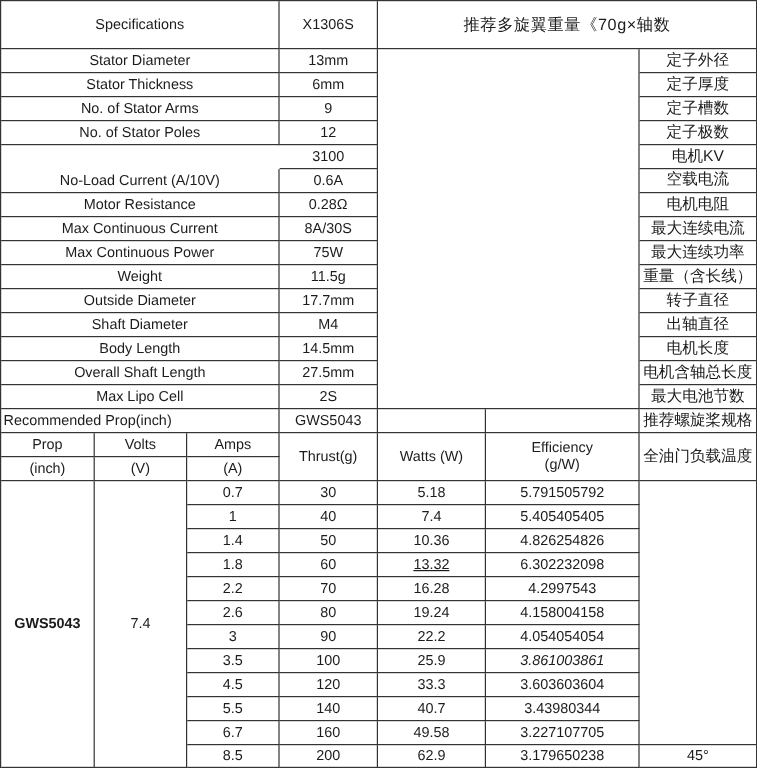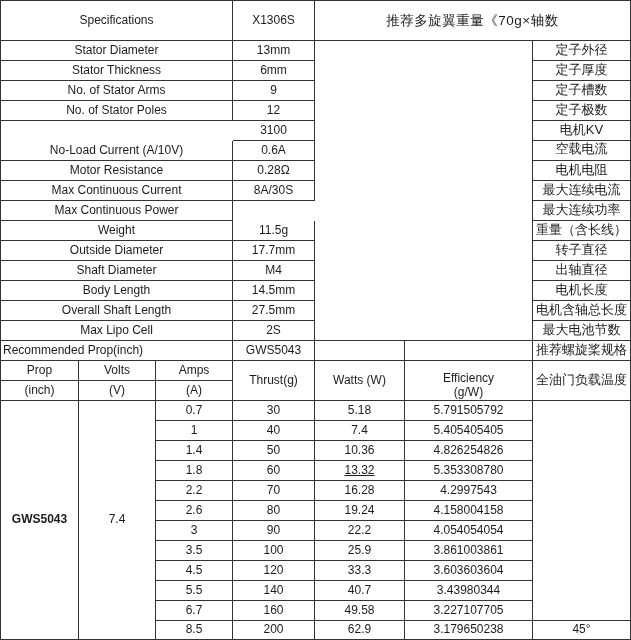--- a/index.html
+++ b/index.html
@@ -48,20 +48,21 @@
     <div class="c" style="grid-area: 7 / 1 / span 1 / span 3;">No-Load Current (A/10V)</div>
     <div class="c" style="grid-area: 7 / 4 / span 1 / span 1;">0.6A</div>
     <div class="c cn" style="grid-area: 7 / 7 / span 1 / span 1; font-family: Liberation Mono, monospace;">空载电流</div>
     <div class="c" style="grid-area: 8 / 1 / span 1 / span 3;">Motor Resistance</div>
     <div class="c" style="grid-area: 8 / 4 / span 1 / span 1;">0.28Ω</div>
     <div class="c cn" style="grid-area: 8 / 7 / span 1 / span 1;">电机电阻</div>
     <div class="c" style="grid-area: 9 / 1 / span 1 / span 3;">Max Continuous Current</div>
     <div class="c" style="grid-area: 9 / 4 / span 1 / span 1;">8A/30S</div>
     <div class="c" style="grid-area: 10 / 1 / span 1 / span 3;">Max Continuous Power</div>
     <div class="c cn" style="grid-area: 9 / 7 / span 1 / span 1;">最大连续电流</div>
+    <div class="c" style="grid-area: 10 / 4 / span 1 / span 1;">75W</div>
     <div class="c cn" style="grid-area: 10 / 7 / span 1 / span 1;">最大连续功率</div>
     <div class="c" style="grid-area: 11 / 1 / span 1 / span 3;">Weight</div>
     <div class="c" style="grid-area: 11 / 4 / span 1 / span 1;">11.5g</div>
     <div class="c cn" style="grid-area: 11 / 7 / span 1 / span 1;">重量（含长线）</div>
     <div class="c" style="grid-area: 12 / 1 / span 1 / span 3;">Outside Diameter</div>
     <div class="c" style="grid-area: 12 / 4 / span 1 / span 1;">17.7mm</div>
     <div class="c cn" style="grid-area: 12 / 7 / span 1 / span 1;">转子直径</div>
     <div class="c" style="grid-area: 13 / 1 / span 1 / span 3;">Shaft Diameter</div>
     <div class="c" style="grid-area: 13 / 4 / span 1 / span 1;">M4</div>
     <div class="c cn" style="grid-area: 13 / 7 / span 1 / span 1;">出轴直径</div>
@@ -81,21 +82,21 @@
     <div class="c" style="grid-area: 17 / 6 / span 1 / span 1;"></div>
     <div class="c cn" style="grid-area: 17 / 7 / span 1 / span 1;">推荐螺旋桨规格</div>
     <div class="c" style="grid-area: 18 / 1 / span 1 / span 1;">Prop</div>
     <div class="c" style="grid-area: 19 / 1 / span 1 / span 1;">(inch)</div>
     <div class="c" style="grid-area: 18 / 2 / span 1 / span 1;">Volts</div>
     <div class="c" style="grid-area: 19 / 2 / span 1 / span 1;">(V)</div>
     <div class="c" style="grid-area: 18 / 3 / span 1 / span 1;">Amps</div>
     <div class="c" style="grid-area: 19 / 3 / span 1 / span 1;">(A)</div>
     <div class="c" style="grid-area: 18 / 4 / span 2 / span 1;">Thrust(g)</div>
     <div class="c" style="grid-area: 18 / 5 / span 2 / span 1;">Watts (W)</div>
-    <div class="c stack" style="grid-area: 18 / 6 / span 2 / span 1; justify-content: flex-end;">
+    <div class="c stack" style="grid-area: 18 / 6 / span 2 / span 1;">
       <span>Efficiency</span>
       <span>(g/W)</span>
     </div>
     <div class="c cn" style="grid-area: 18 / 7 / span 2 / span 1;">全油门负载温度</div>
     <div class="c bold" style="grid-area: 20 / 1 / span 12 / span 1;">GWS5043</div>
     <div class="c" style="grid-area: 20 / 2 / span 12 / span 1;">7.4</div>
     <div class="c" style="grid-area: 20 / 3 / span 1 / span 1;">0.7</div>
     <div class="c" style="grid-area: 20 / 4 / span 1 / span 1;">30</div>
     <div class="c" style="grid-area: 20 / 5 / span 1 / span 1;">5.18</div>
     <div class="c" style="grid-area: 20 / 6 / span 1 / span 1;">5.791505792</div>
@@ -103,37 +104,37 @@
     <div class="c" style="grid-area: 21 / 4 / span 1 / span 1;">40</div>
     <div class="c" style="grid-area: 21 / 5 / span 1 / span 1;">7.4</div>
     <div class="c" style="grid-area: 21 / 6 / span 1 / span 1;">5.405405405</div>
     <div class="c" style="grid-area: 22 / 3 / span 1 / span 1;">1.4</div>
     <div class="c" style="grid-area: 22 / 4 / span 1 / span 1;">50</div>
     <div class="c" style="grid-area: 22 / 5 / span 1 / span 1;">10.36</div>
     <div class="c" style="grid-area: 22 / 6 / span 1 / span 1;">4.826254826</div>
     <div class="c" style="grid-area: 23 / 3 / span 1 / span 1;">1.8</div>
     <div class="c" style="grid-area: 23 / 4 / span 1 / span 1;">60</div>
     <div class="c" style="grid-area: 23 / 5 / span 1 / span 1; text-decoration: underline;">13.32</div>
-    <div class="c" style="grid-area: 23 / 6 / span 1 / span 1;">5.353308780</div>
+    <div class="c" style="grid-area: 23 / 6 / span 1 / span 1;">6.302232098</div>
     <div class="c" style="grid-area: 24 / 3 / span 1 / span 1;">2.2</div>
     <div class="c" style="grid-area: 24 / 4 / span 1 / span 1;">70</div>
     <div class="c" style="grid-area: 24 / 5 / span 1 / span 1;">16.28</div>
     <div class="c" style="grid-area: 24 / 6 / span 1 / span 1; text-align: center;">4.2997543</div>
     <div class="c" style="grid-area: 25 / 3 / span 1 / span 1;">2.6</div>
     <div class="c" style="grid-area: 25 / 4 / span 1 / span 1;">80</div>
     <div class="c" style="grid-area: 25 / 5 / span 1 / span 1;">19.24</div>
     <div class="c" style="grid-area: 25 / 6 / span 1 / span 1;">4.158004158</div>
     <div class="c" style="grid-area: 26 / 3 / span 1 / span 1;">3</div>
     <div class="c" style="grid-area: 26 / 4 / span 1 / span 1;">90</div>
     <div class="c" style="grid-area: 26 / 5 / span 1 / span 1;">22.2</div>
     <div class="c" style="grid-area: 26 / 6 / span 1 / span 1;">4.054054054</div>
     <div class="c" style="grid-area: 27 / 3 / span 1 / span 1;">3.5</div>
     <div class="c" style="grid-area: 27 / 4 / span 1 / span 1;">100</div>
     <div class="c" style="grid-area: 27 / 5 / span 1 / span 1;">25.9</div>
-    <div class="c" style="grid-area: 27 / 6 / span 1 / span 1;">3.861003861</div>
+    <div class="c" style="grid-area: 27 / 6 / span 1 / span 1; font-style: italic;">3.861003861</div>
     <div class="c" style="grid-area: 28 / 3 / span 1 / span 1;">4.5</div>
     <div class="c" style="grid-area: 28 / 4 / span 1 / span 1;">120</div>
     <div class="c" style="grid-area: 28 / 5 / span 1 / span 1;">33.3</div>
     <div class="c" style="grid-area: 28 / 6 / span 1 / span 1;">3.603603604</div>
     <div class="c" style="grid-area: 29 / 3 / span 1 / span 1;">5.5</div>
     <div class="c" style="grid-area: 29 / 4 / span 1 / span 1;">140</div>
     <div class="c" style="grid-area: 29 / 5 / span 1 / span 1;">40.7</div>
     <div class="c" style="grid-area: 29 / 6 / span 1 / span 1;">3.43980344</div>
     <div class="c" style="grid-area: 30 / 3 / span 1 / span 1;">6.7</div>
     <div class="c" style="grid-area: 30 / 4 / span 1 / span 1;">160</div>

